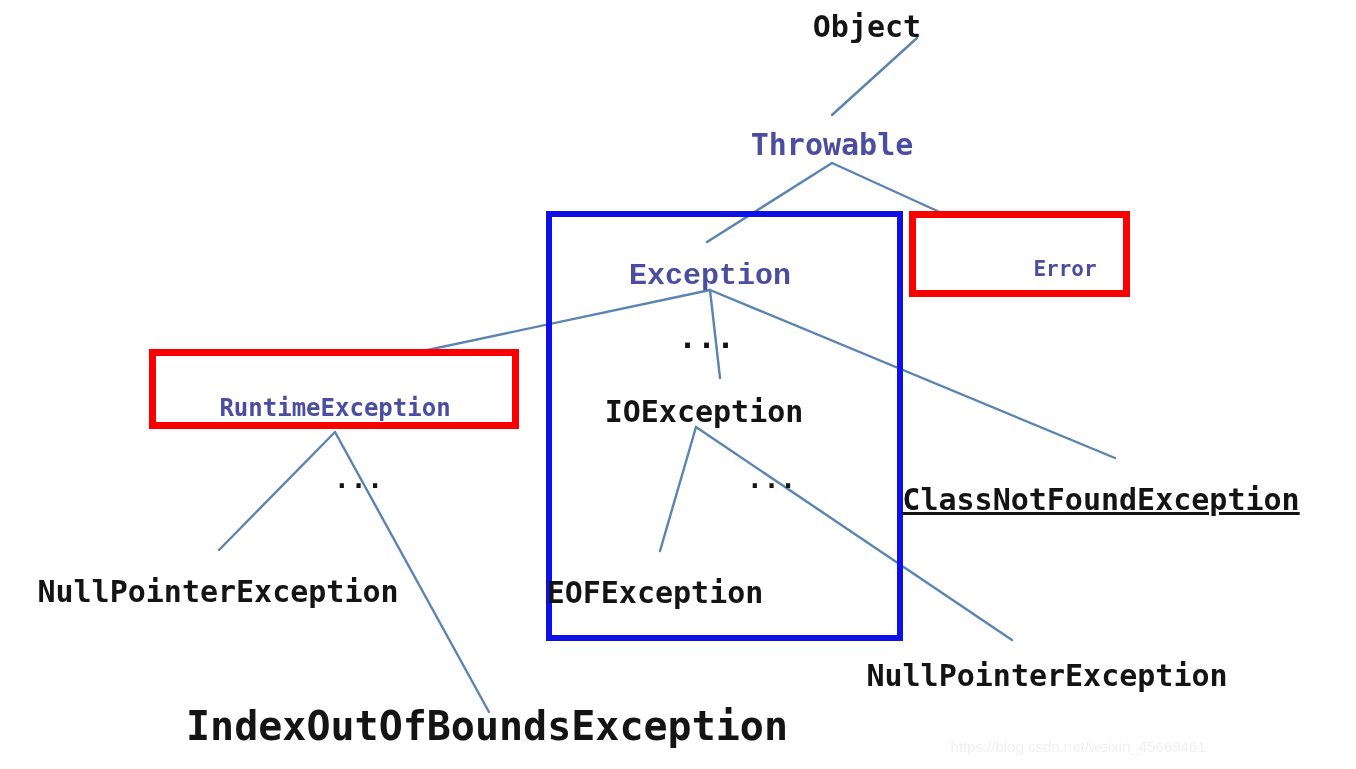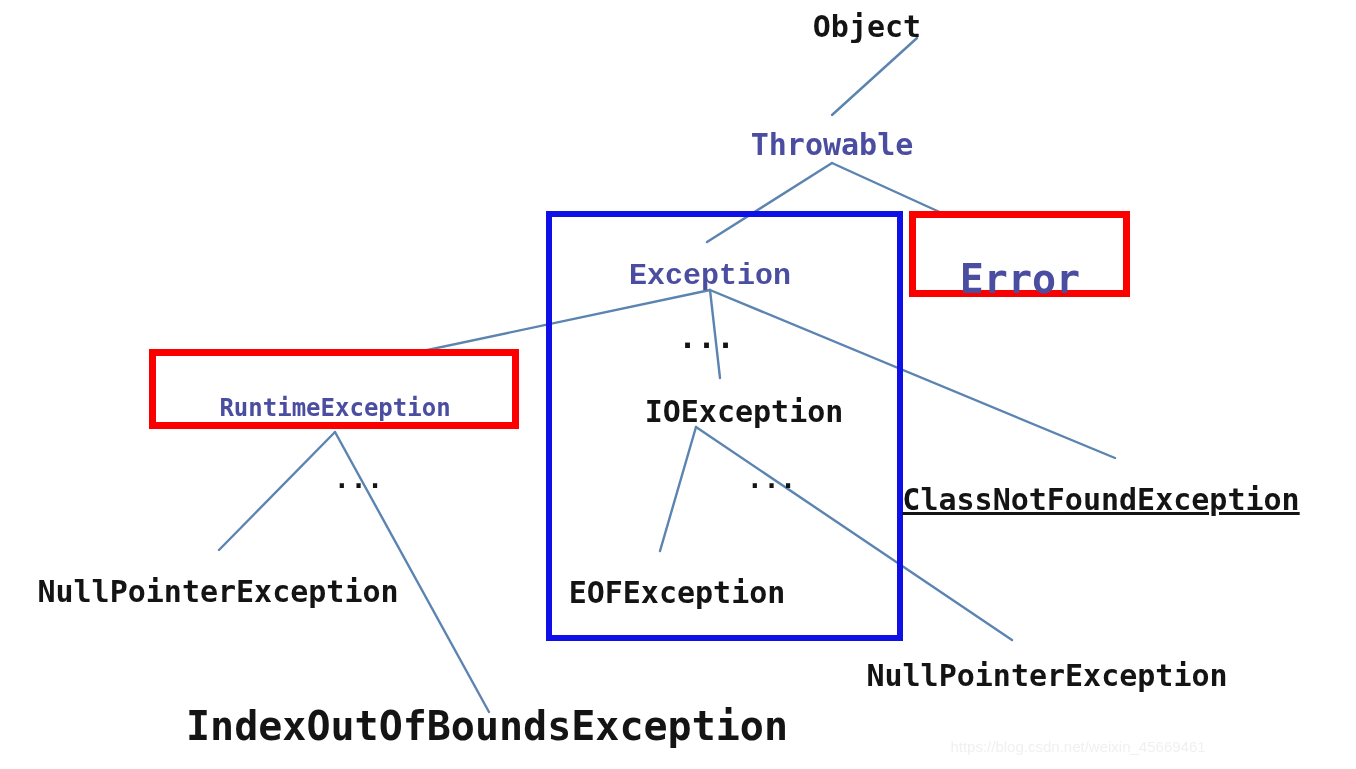--- a/index.html
+++ b/index.html
@@ -87,26 +87,26 @@
 
   <div id="boxes-layer">
       <div class="group-box box-blue" style="left: 546px; top: 211px; width: 357px; height: 430px;"></div>
       <div class="group-box box-red" style="left: 909px; top: 211px; width: 221px; height: 86px;"></div>
       <div class="group-box box-red" style="left: 149px; top: 349px; width: 370px; height: 80px;"></div>
     </div>
   <div id="nodes-layer">
       <div class="node node-dark" style="font-size: 30px; left: 867px; top: 12px; transform: translate(-50%, 0px);">Object</div>
       <div class="node node-accent" style="font-size: 30px; left: 832px; top: 130px; transform: translate(-50%, 0px); text-align: right;">Throwable</div>
       <div class="node node-accent" style="font-size: 30px; left: 710px; top: 261px; transform: translate(-50%, 0px); font-family: Liberation Mono, monospace;">Exception</div>
-      <div class="node node-accent" style="font-size: 40px; left: 1020px; top: 259px; transform: translate(-50%, 0px);">Error</div>
+      <div class="node node-accent" style="font-size: 21px; left: 1065px; top: 259px; transform: translate(-50%, 0px);">Error</div>
       <div class="node node-accent" style="font-size: 24px; left: 335px; top: 396px; transform: translate(-50%, 0px);">RuntimeException</div>
-      <div class="node node-dark" style="font-size: 30px; left: 744px; top: 397px; transform: translate(-50%, 0px);">IOException</div>
+      <div class="node node-dark" style="font-size: 30px; left: 704px; top: 397px; transform: translate(-50%, 0px);">IOException</div>
       <div class="node node-dark" style="font-size: 30px; left: 1101px; top: 485px; transform: translate(-50%, 0px); text-decoration: underline;">ClassNotFoundException</div>
       <div class="node node-dark" style="font-size: 30px; left: 218px; top: 577px; transform: translate(-50%, 0px);">NullPointerException</div>
-      <div class="node node-dark" style="font-size: 30px; left: 677px; top: 578px; transform: translate(-50%, 0px); text-align: right;">EOFException</div>
+      <div class="node node-dark" style="font-size: 30px; left: 655px; top: 578px; transform: translate(-50%, 0px); text-align: right;">EOFException</div>
       <div class="node node-dark" style="font-size: 30px; left: 1047px; top: 661px; transform: translate(-50%, 0px);">NullPointerException</div>
       <div class="node node-dark" style="font-size: 40px; left: 487px; top: 706px; transform: translate(-50%, 0px);">IndexOutOfBoundsException</div>
     </div>
   <div id="ellipses-layer">
       <div class="ellipsis" style="font-size: 30px; left: 707px; top: 323px; transform: translate(-50%, 0px);">...</div>
       <div class="ellipsis" style="font-size: 26px; left: 359px; top: 466px; transform: translate(-50%, 0px);">...</div>
       <div class="ellipsis" style="font-size: 26px; left: 772px; top: 466px; transform: translate(-50%, 0px);">...</div>
     </div>
 
   <div class="watermark" style="left: 1078px; top: 738px; font-size: 15px; transform: translate(-50%, 0px);">https://blog.csdn.net/weixin_45669461</div>

